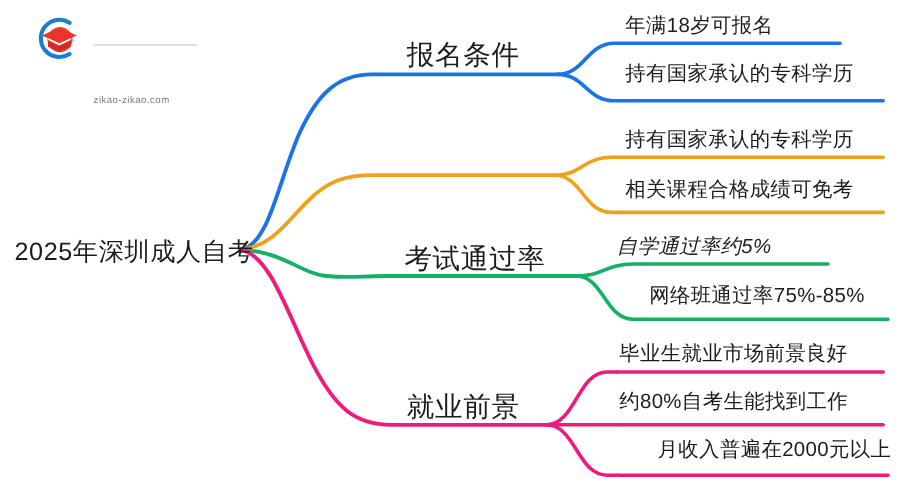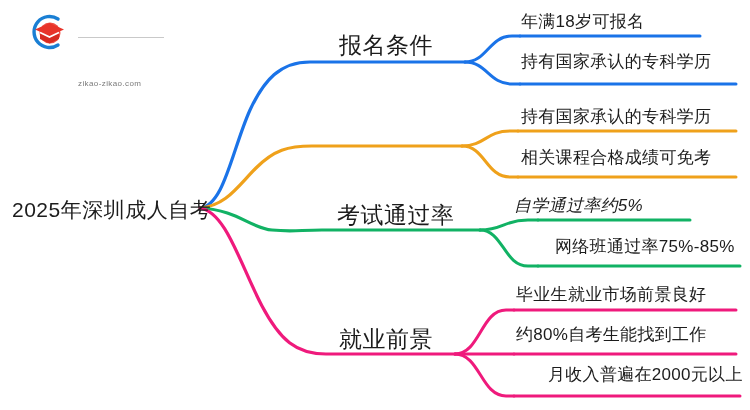--- a/index.html
+++ b/index.html
@@ -98,21 +98,21 @@
   .b0 { left: 339px; top: 30px; }
   .b1 { left: 339px; top: 115px; }
   .b2 { left: 337px; top: 200px; text-align: right; }
   .b3 { left: 339px; top: 324px; }
 
   .l0-0 { left: 521px; top: 10px; }
   .l0-1 { left: 521px; top: 50px; }
   .l1-0 { left: 521px; top: 105px; }
   .l1-1 { left: 521px; top: 146px; }
   .l2-0 { left: 514px; top: 194px; font-style: italic; }
-  .l2-1 { left: 555px; top: 235px; }
+  .l2-1 { left: 541px; top: 235px; }
   .l3-0 { left: 516px; top: 283px; }
   .l3-1 { left: 516px; top: 323px; }
   .l3-2 { left: 516px; top: 363px; margin-left: 32px; }
 </style>
 </head>
 <body>
 
 <div id="canvas">
 
   <svg id="wires" viewBox="0 0 750 410" xmlns="http://www.w3.org/2000/svg">

